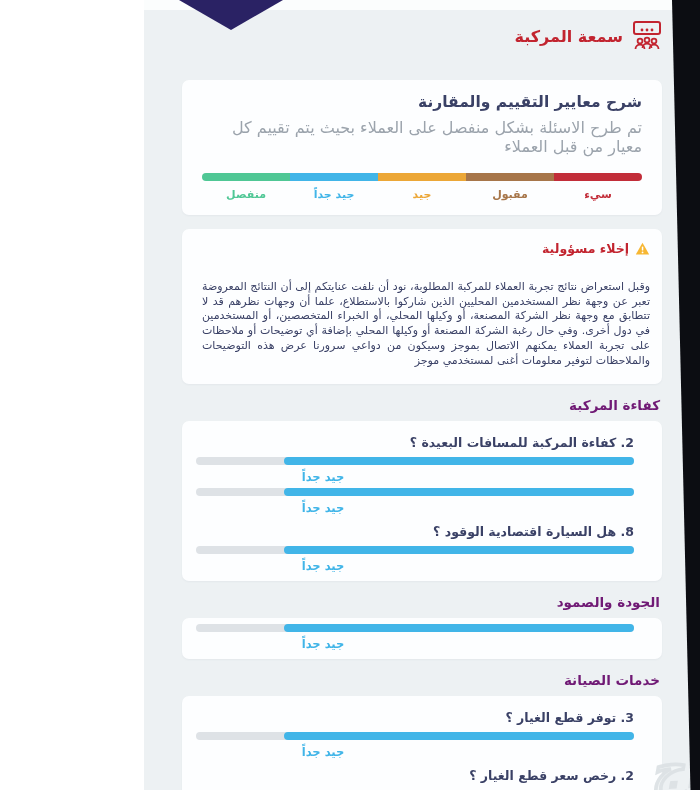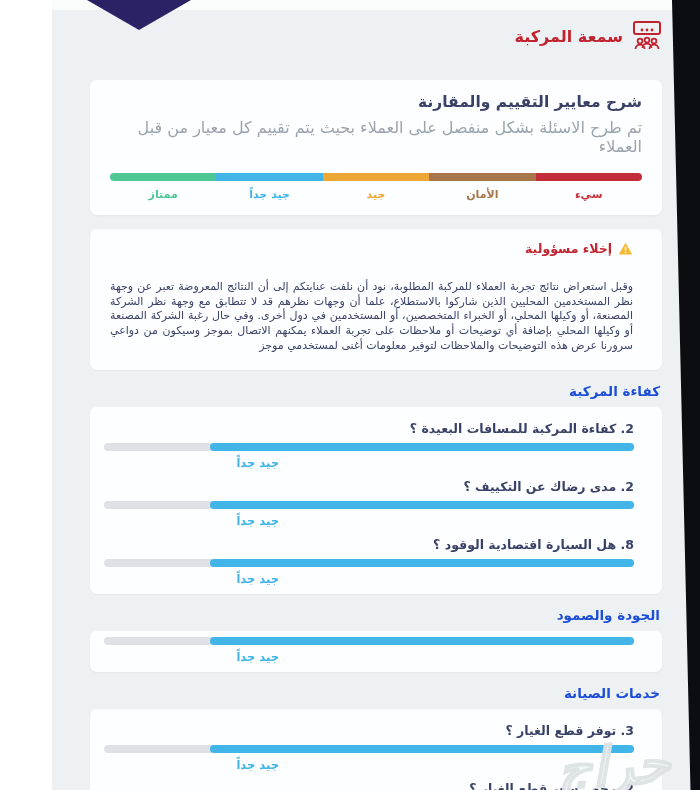--- a/index.html
+++ b/index.html
@@ -1,18 +1,18 @@
 <!DOCTYPE html>
 <html lang="ar" dir="rtl"><head>
 <meta charset="utf-8">
 <style>
   * { margin:0; padding:0; box-sizing:border-box; }
   html,body { width:700px; height:790px; }
   body { font-family:"DejaVu Sans", sans-serif; }
-  .page { position:relative; width:648px; height:790px; background:#edf1f3; overflow:hidden; direction:rtl; }
+  .page { position:relative; width:556px; height:790px; background:#edf1f3; overflow:hidden; direction:rtl; }
   .top-strip { position:absolute; top:0; left:0; width:100%; height:10px; background:#fbfdfd; }
   .logo-triangle { position:absolute; top:0; left:35px; width:0; height:0;
       border-left:52px solid transparent; border-right:52px solid transparent;
       border-top:30px solid #2a2264; }
   .dark-edge { position:absolute; top:0; right:0; width:28px; height:100%;
       background:#0c0d12; clip-path:polygon(0 0,100% 0,100% 100%,66% 100%); z-index:30; }
 
   .content { position:relative; padding:0 38px 0 38px; }
 
   .header-row { display:flex; align-items:center; justify-content:flex-start; gap:9px;
@@ -22,27 +22,27 @@
   .card { background:#fdfeff; border-radius:7px; box-shadow:0 1px 2px rgba(60,70,90,0.05); }
 
   .intro-card { padding:13px 20px 14px 20px; margin-bottom:14px;margin-top:28px; }
   .intro-title { color:#3a4166; font-weight:bold; font-size:15.5px; }
   .intro-subtitle { color:#9ba3ac; font-size:16px; margin-top:7px; }
   .legend-bar { display:flex; direction:rtl; height:8px; border-radius:4px; overflow:hidden; margin-top:17px; }
   .legend-bar .seg { flex:1; }
   .legend-labels { display:flex; direction:rtl; margin-top:7px; }
   .legend-labels .seg-label { flex:1; text-align:center; font-size:11px; font-weight:bold; }
 
-  .disclaimer-card { padding:12px 29px 16px 20px; }
+  .disclaimer-card { padding:12px 12px 16px 20px; }
   .disc-title-row { display:flex; align-items:center; gap:6px; }
   .disc-title { color:#c2242f; font-weight:bold; font-size:12.5px; }
   .disc-body { margin-top:24px; color:#3a4166; font-size:11px; line-height:1.34;
       text-align:justify; text-align-last:right; }
 
-  .section-title { color:#1d4ed8; font-weight:bold; font-size:13.5px; margin:13px 2px 8px 0; }
+  .section-title { color:#701a75; font-weight:bold; font-size:13.5px; margin:13px 2px 8px 0; }
   .q-card { padding:6px 28px 4px 14px; }
   .q-row { padding:0; }
   .q-text { color:#3a4166; font-weight:bold; font-size:12.5px; margin:8px 0 7px 0; }
   .bar-track { position:relative; height:8px; background:#dee2e6; border-radius:4px; }
   .bar-fill { position:absolute; top:0; right:0; height:8px; border-radius:4px; }
   .rating-row { position:relative; height:15px; margin:5px 0 3px 0; direction:ltr; }
   .rating-label { position:absolute; top:0; transform:translateX(-50%);
       font-size:11.5px; font-weight:bold; white-space:nowrap; }
 
   .watermark { position:absolute; left:505px; bottom:-8px; font-size:54px; font-weight:bold;
@@ -81,24 +81,24 @@
       <div class="intro-subtitle">تم طرح الاسئلة بشكل منفصل على العملاء بحيث يتم تقييم كل معيار من قبل العملاء</div>
       <div class="legend-bar">
           <div class="seg" style="background: rgb(194, 45, 57);"></div>
           <div class="seg" style="background: rgb(167, 118, 74);"></div>
           <div class="seg" style="background: rgb(236, 167, 55);"></div>
           <div class="seg" style="background: rgb(65, 181, 232);"></div>
           <div class="seg" style="background: rgb(79, 199, 149);"></div>
         </div>
       <div class="legend-labels">
           <div class="seg-label" style="color: rgb(194, 45, 57);">سيء</div>
-          <div class="seg-label" style="color: rgb(167, 118, 74);">الأمان</div>
+          <div class="seg-label" style="color: rgb(167, 118, 74);">مقبول</div>
           <div class="seg-label" style="color: rgb(236, 167, 55);">جيد</div>
           <div class="seg-label" style="color: rgb(65, 181, 232);">جيد جداً</div>
-          <div class="seg-label" style="color: rgb(79, 199, 149);">ممتاز</div>
+          <div class="seg-label" style="color: rgb(79, 199, 149);">منفصل</div>
         </div>
     </div>
 
     <div class="card disclaimer-card">
       <div class="disc-title-row">
         <span style="display:inline-flex;">
           <svg width="15" height="14" viewBox="0 0 15 14">
             <path d="M7.5 0.8 L14.2 12.6 H0.8 Z" fill="#f7b733"></path>
             <rect x="6.8" y="4.4" width="1.5" height="4.2" rx="0.7" fill="#ffffff"></rect>
             <circle cx="7.55" cy="10.4" r="0.9" fill="#ffffff"></circle>
@@ -115,21 +115,20 @@
           <div class="q-row">
             <div class="q-text">2. كفاءة المركبة للمسافات البعيدة ؟</div>
             <div class="bar-track">
               <div class="bar-fill" style="width: 80%; background: rgb(65, 181, 232);"></div>
             </div>
             <div class="rating-row">
               <span class="rating-label" style="color: rgb(65, 181, 232); left: 29%;">جيد جداً</span>
             </div>
           </div>
           <div class="q-row">
-            <div class="q-text">2. مدى رضاك عن التكييف ؟</div>
             <div class="bar-track">
               <div class="bar-fill" style="width: 80%; background: rgb(65, 181, 232);"></div>
             </div>
             <div class="rating-row">
               <span class="rating-label" style="color: rgb(65, 181, 232); left: 29%;">جيد جداً</span>
             </div>
           </div>
           <div class="q-row">
             <div class="q-text">8. هل السيارة اقتصادية الوقود ؟</div>
             <div class="bar-track">

